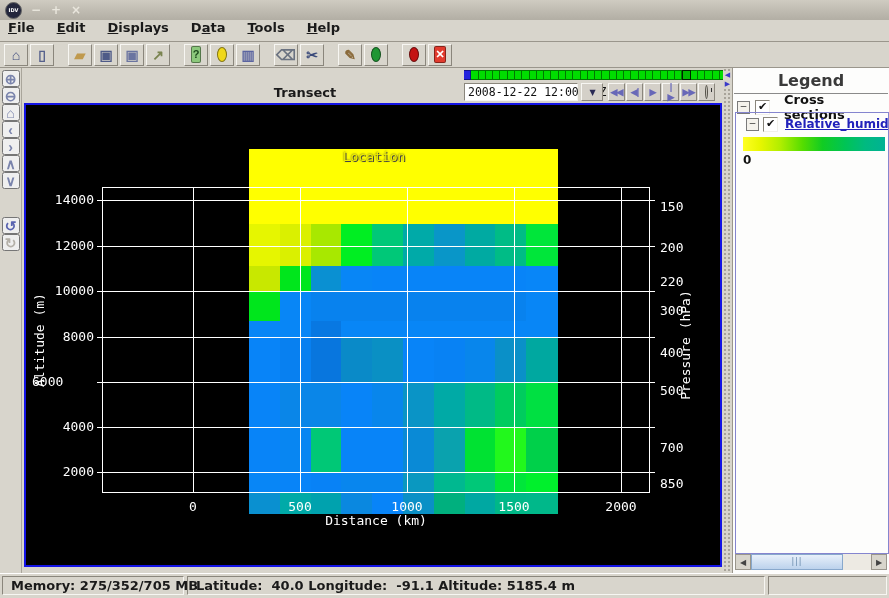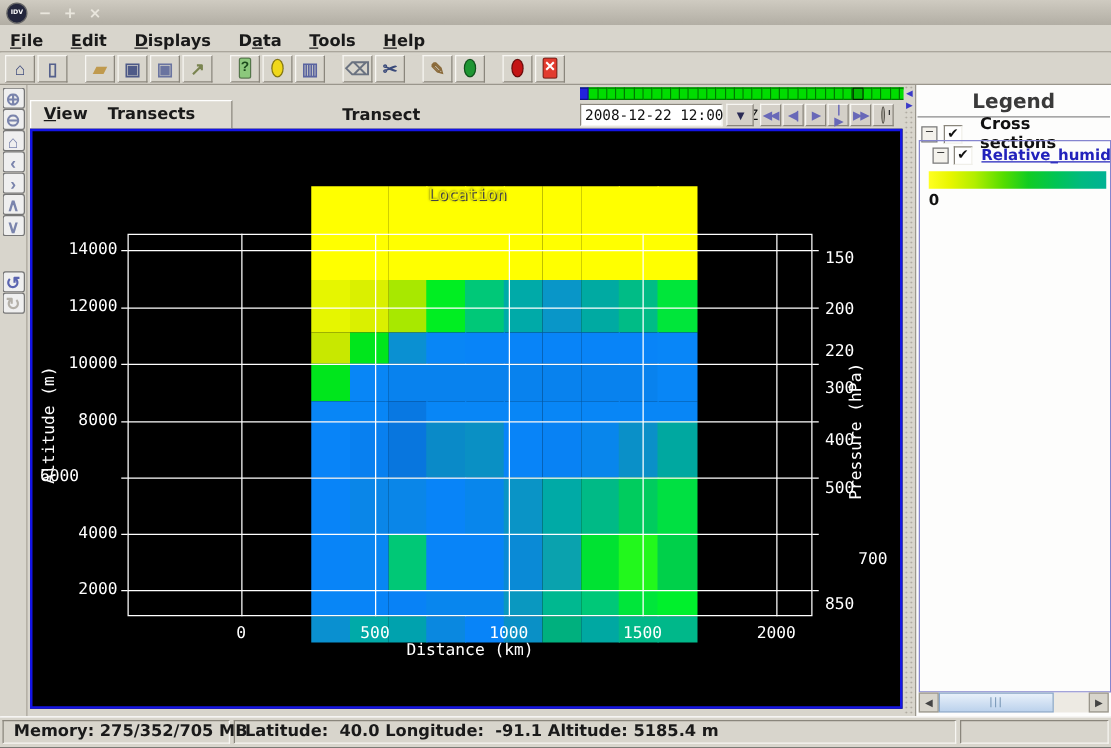--- a/index.html
+++ b/index.html
@@ -10,21 +10,21 @@
             background:linear-gradient(#cfcbc1,#b2aea4);display:flex;align-items:center;}
   .title-logo{width:15px;height:15px;border-radius:50%;background:#23263c;color:#fff;
               font-size:5px;font-weight:bold;display:flex;align-items:center;justify-content:center;
               margin:0 6px 0 5px;border:1px solid #666;}
   .title-text{flex:1;text-align:center;color:#f4f2ec;font-weight:bold;font-size:13px;letter-spacing:.5px;}
   .win-btns{display:flex;gap:4px;margin-right:6px;}
   .win-btn{width:16px;height:14px;color:#e9e6dd;font-weight:bold;font-size:12px;line-height:14px;
            text-align:center;cursor:default;}
   
   .menubar{position:absolute;left:0;top:20px;width:889px;height:22px;background:#d8d5cc;
-           border-bottom:1px solid #9a968c;display:flex;align-items:flex-end;padding-left:8px;box-sizing:border-box;}
+           border-bottom:1px solid #9a968c;display:flex;align-items:flex-start;padding-left:8px;box-sizing:border-box;}
   .menu{font-weight:bold;font-size:13px;color:#1a1a1a;margin-right:22px;}
   .menu u{text-decoration:underline;}
   
   .toolbar{position:absolute;left:0;top:42px;width:889px;height:26px;background:#d8d5cc;
            border-bottom:1px solid #9a968c;display:flex;align-items:center;padding-left:4px;box-sizing:border-box;}
   .tb-btn{width:24px;height:22px;margin-right:2px;background:#d8d5cc;
           border:1px solid;border-color:#f7f6f2 #8a867c #8a867c #f7f6f2;
           display:flex;align-items:center;justify-content:center;font-size:14px;line-height:1;}
   .tb-gap{width:12px;}
   .tb-glyph{font-weight:bold;}
@@ -214,24 +214,20 @@
       </button>
       <span class="lt-gap"></span>
       <button class="lt-btn">
         <span class="tb-glyph" style="color: rgb(90, 100, 176);">↺</span>
       </button>
       <button class="lt-btn">
         <span class="tb-glyph" style="color: rgb(180, 176, 168);">↻</span>
       </button>
     </div>
 
-  <div class="tab-strip">
-    <span class="view-menu"><span></span><u>V</u><span>iew</span></span>
-    <span class="view-menu" style="margin-left:16px;">Transects</span>
-  </div>
   <div class="view-title">Transect</div>
 
   <div class="time-panel">
     <div class="time-strip" id="time-strip">
         <span class="ts-cell first"></span>
         <span class="ts-cell"></span>
         <span class="ts-cell"></span>
         <span class="ts-cell"></span>
         <span class="ts-cell"></span>
         <span class="ts-cell"></span>
@@ -427,21 +423,21 @@
         <div class="plbl" style="left: 6px; top: 224px; width: 62px; text-align: right;">8000</div>
         <div class="plbl" style="left: 6px; top: 269px; width: 62px; ">6000</div>
         <div class="plbl" style="left: 6px; top: 314px; width: 62px; text-align: right;">4000</div>
         <div class="plbl" style="left: 6px; top: 359px; width: 62px; text-align: right;">2000</div>
         <div class="plbl" style="left: 634px; top: 94px; width: 50px;">150</div>
         <div class="plbl" style="left: 634px; top: 135px; width: 50px;">200</div>
         <div class="plbl" style="left: 634px; top: 169px; width: 50px;">220</div>
         <div class="plbl" style="left: 634px; top: 198px; width: 50px;">300</div>
         <div class="plbl" style="left: 634px; top: 240px; width: 50px;">400</div>
         <div class="plbl" style="left: 634px; top: 278px; width: 50px;">500</div>
-        <div class="plbl" style="left: 634px; top: 335px; width: 50px; text-align: right;">700</div>
+        <div class="plbl" style="left: 634px; top: 335px; width: 50px;">700</div>
         <div class="plbl" style="left: 634px; top: 371px; width: 50px;">850</div>
         <div class="plbl" style="left: 137px; top: 394px; width: 60px; text-align: center;">0</div>
         <div class="plbl" style="left: 244px; top: 394px; width: 60px; text-align: center;">500</div>
         <div class="plbl" style="left: 351px; top: 394px; width: 60px; text-align: center;">1000</div>
         <div class="plbl" style="left: 458px; top: 394px; width: 60px; text-align: center;">1500</div>
         <div class="plbl" style="left: 565px; top: 394px; width: 60px; text-align: center;">2000</div>
         <div class="plbl" style="left: 76px; top: 408px; width: 548px; text-align: center;">Distance (km)</div>
         <div class="vlabel" style="left: -56px; top: 228px; width: 140px;">Altitude (m)</div>
         <div class="vlabel" style="left: 585px; top: 233px; width: 150px;">Pressure (hPa)</div>
         <div class="plbl" style="left: 288px; top: 44px; width: 120px; text-align: center; color: rgb(240, 240, 0); text-shadow: rgb(68, 68, 68) 1px 1px 0px, rgb(51, 51, 51) 0px 0px 2px;">Location</div>

